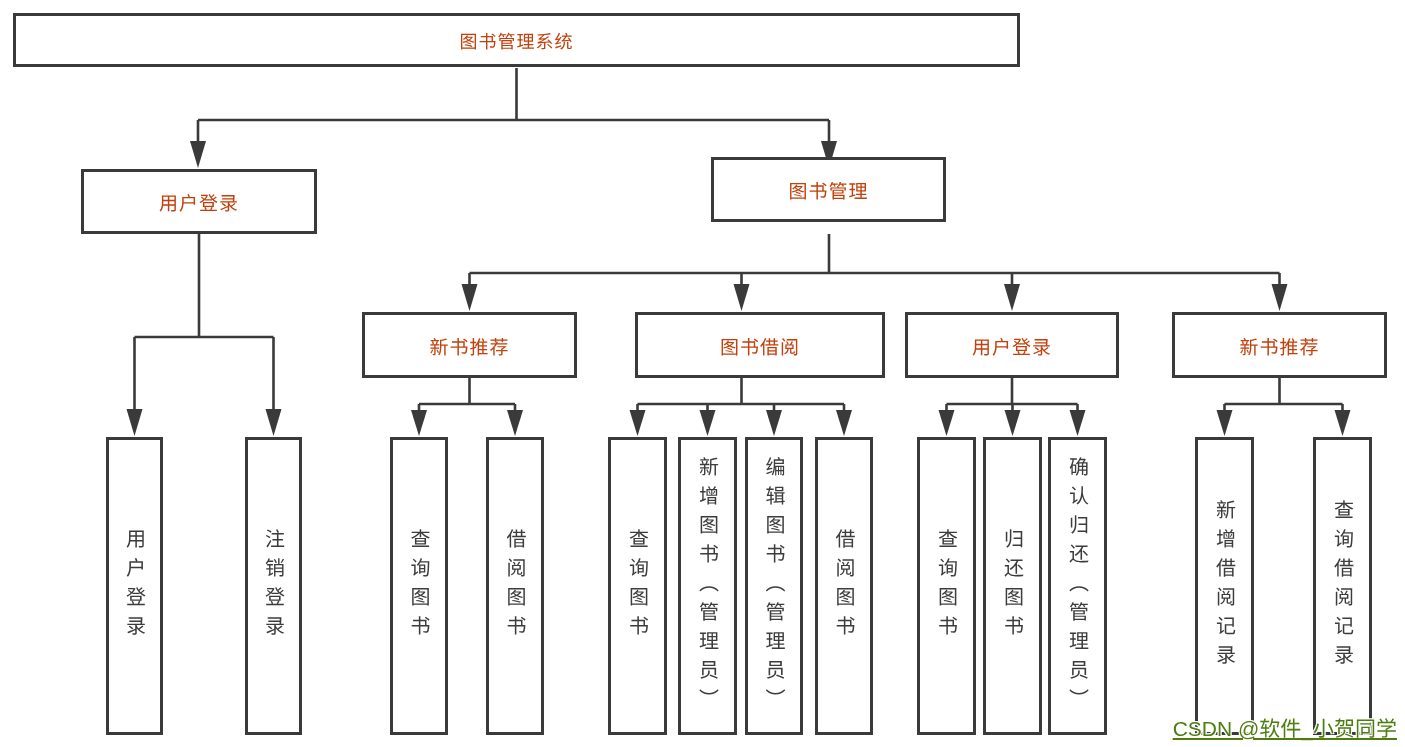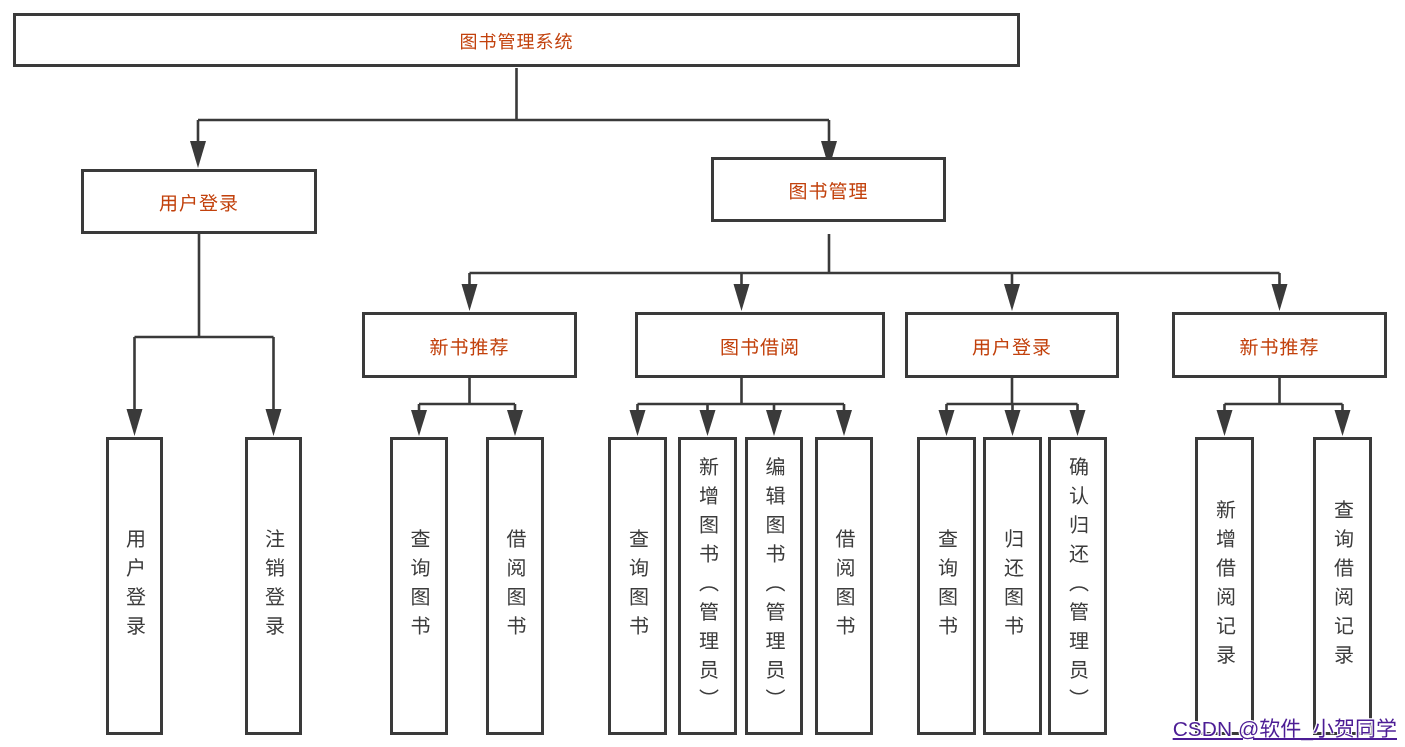--- a/index.html
+++ b/index.html
@@ -48,21 +48,21 @@
     line-height: 1;
     letter-spacing: 9px;
     white-space: nowrap;
   }
   .watermark {
     position: absolute;
     right: 8px;
     bottom: 5px;
     z-index: 3;
     font-size: 21px;
-    color: #4c1d95;
+    color: #4d7c0f;
     text-decoration: underline;
     text-shadow: 1px 1px 0 #ffffff, -1px -1px 0 #ffffff, 1px -1px 0 #ffffff, -1px 1px 0 #ffffff;
     white-space: nowrap;
   }
 </style>
 </head>
 <body>
 
 <div class="canvas">
 

